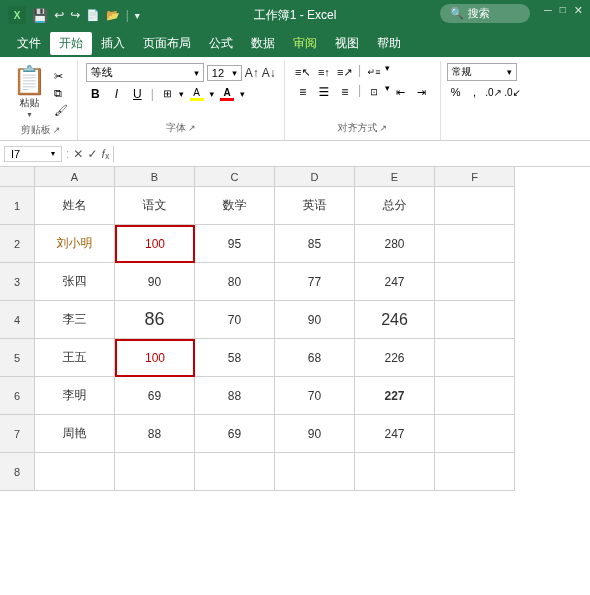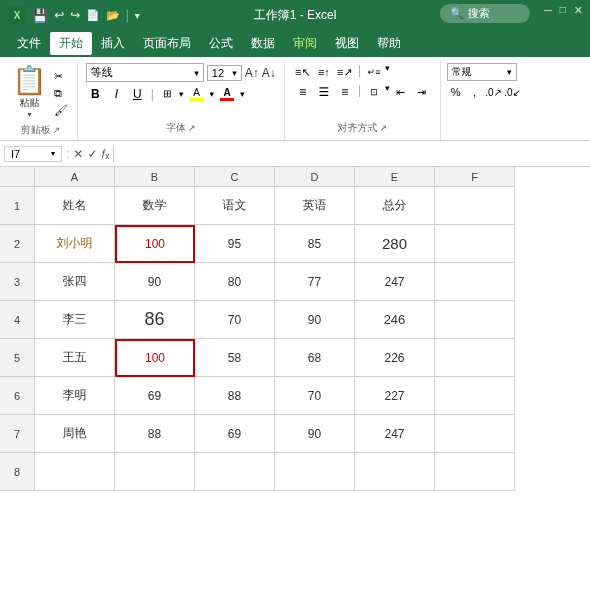--- a/index.html
+++ b/index.html
@@ -183,69 +183,69 @@
           <div style="width: 80px; min-width: 80px; background: rgb(242, 242, 242); border-right: 1px solid rgb(208, 208, 208); border-bottom: 1px solid rgb(208, 208, 208); display: flex; align-items: center; justify-content: center; font-size: 11px; color: rgb(68, 68, 68); height: 20px;">A</div>
           <div style="width: 80px; min-width: 80px; background: rgb(242, 242, 242); border-right: 1px solid rgb(208, 208, 208); border-bottom: 1px solid rgb(208, 208, 208); display: flex; align-items: center; justify-content: center; font-size: 11px; color: rgb(68, 68, 68); height: 20px;">B</div>
           <div style="width: 80px; min-width: 80px; background: rgb(242, 242, 242); border-right: 1px solid rgb(208, 208, 208); border-bottom: 1px solid rgb(208, 208, 208); display: flex; align-items: center; justify-content: center; font-size: 11px; color: rgb(68, 68, 68); height: 20px;">C</div>
           <div style="width: 80px; min-width: 80px; background: rgb(242, 242, 242); border-right: 1px solid rgb(208, 208, 208); border-bottom: 1px solid rgb(208, 208, 208); display: flex; align-items: center; justify-content: center; font-size: 11px; color: rgb(68, 68, 68); height: 20px;">D</div>
           <div style="width: 80px; min-width: 80px; background: rgb(242, 242, 242); border-right: 1px solid rgb(208, 208, 208); border-bottom: 1px solid rgb(208, 208, 208); display: flex; align-items: center; justify-content: center; font-size: 11px; color: rgb(68, 68, 68); height: 20px;">E</div>
           <div style="width: 80px; min-width: 80px; background: rgb(242, 242, 242); border-right: 1px solid rgb(208, 208, 208); border-bottom: 1px solid rgb(208, 208, 208); display: flex; align-items: center; justify-content: center; font-size: 11px; color: rgb(68, 68, 68); height: 20px;">F</div>
         </div>
         <div style="display: flex;">
           <div style="width: 35px; min-width: 35px; background: rgb(242, 242, 242); border-right: 1px solid rgb(208, 208, 208); border-bottom: 1px solid rgb(208, 208, 208); display: flex; align-items: center; justify-content: center; font-size: 11px; color: rgb(68, 68, 68); height: 38px;">1</div>
           <div style="width: 80px; min-width: 80px; border-right: 1px solid rgb(208, 208, 208); border-bottom: 1px solid rgb(208, 208, 208); display: flex; align-items: center; justify-content: center; font-size: 12px; color: rgb(51, 51, 51); height: 38px;">姓名</div>
+          <div style="width: 80px; min-width: 80px; border-right: 1px solid rgb(208, 208, 208); border-bottom: 1px solid rgb(208, 208, 208); display: flex; align-items: center; justify-content: center; font-size: 12px; color: rgb(51, 51, 51); height: 38px;">语文</div>
           <div style="width: 80px; min-width: 80px; border-right: 1px solid rgb(208, 208, 208); border-bottom: 1px solid rgb(208, 208, 208); display: flex; align-items: center; justify-content: center; font-size: 12px; color: rgb(51, 51, 51); height: 38px;">数学</div>
-          <div style="width: 80px; min-width: 80px; border-right: 1px solid rgb(208, 208, 208); border-bottom: 1px solid rgb(208, 208, 208); display: flex; align-items: center; justify-content: center; font-size: 12px; color: rgb(51, 51, 51); height: 38px;">语文</div>
           <div style="width: 80px; min-width: 80px; border-right: 1px solid rgb(208, 208, 208); border-bottom: 1px solid rgb(208, 208, 208); display: flex; align-items: center; justify-content: center; font-size: 12px; color: rgb(51, 51, 51); height: 38px;">英语</div>
           <div style="width: 80px; min-width: 80px; border-right: 1px solid rgb(208, 208, 208); border-bottom: 1px solid rgb(208, 208, 208); display: flex; align-items: center; justify-content: center; font-size: 12px; color: rgb(51, 51, 51); height: 38px;">总分</div>
           <div style="width: 80px; min-width: 80px; border-right: 1px solid rgb(208, 208, 208); border-bottom: 1px solid rgb(208, 208, 208); display: flex; align-items: center; justify-content: center; font-size: 12px; color: rgb(51, 51, 51); height: 38px;"></div>
         </div>
         <div style="display: flex;">
           <div style="width: 35px; min-width: 35px; background: rgb(242, 242, 242); border-right: 1px solid rgb(208, 208, 208); border-bottom: 1px solid rgb(208, 208, 208); display: flex; align-items: center; justify-content: center; font-size: 11px; color: rgb(68, 68, 68); height: 38px;">2</div>
           <div style="width: 80px; min-width: 80px; border-right: 1px solid rgb(208, 208, 208); border-bottom: 1px solid rgb(208, 208, 208); display: flex; align-items: center; justify-content: center; font-size: 12px; color: #a16207; height: 38px;">刘小明</div>
           <div style="width: 80px; min-width: 80px; border-width: 2px; border-style: solid; border-color: rgb(192, 0, 0); display: flex; align-items: center; justify-content: center; font-size: 12px; color: rgb(192, 0, 0); height: 38px;">100</div>
           <div style="width: 80px; min-width: 80px; border-right: 1px solid rgb(208, 208, 208); border-bottom: 1px solid rgb(208, 208, 208); display: flex; align-items: center; justify-content: center; font-size: 12px; color: rgb(51, 51, 51); height: 38px;">95</div>
           <div style="width: 80px; min-width: 80px; border-right: 1px solid rgb(208, 208, 208); border-bottom: 1px solid rgb(208, 208, 208); display: flex; align-items: center; justify-content: center; font-size: 12px; color: rgb(51, 51, 51); height: 38px;">85</div>
-          <div style="width: 80px; min-width: 80px; border-right: 1px solid rgb(208, 208, 208); border-bottom: 1px solid rgb(208, 208, 208); display: flex; align-items: center; justify-content: center; font-size: 15px; color: rgb(51, 51, 51); height: 38px;">280</div>
+          <div style="width: 80px; min-width: 80px; border-right: 1px solid rgb(208, 208, 208); border-bottom: 1px solid rgb(208, 208, 208); display: flex; align-items: center; justify-content: center; font-size: 12px; color: rgb(51, 51, 51); height: 38px;">280</div>
           <div style="width: 80px; min-width: 80px; border-right: 1px solid rgb(208, 208, 208); border-bottom: 1px solid rgb(208, 208, 208); display: flex; align-items: center; justify-content: center; font-size: 12px; color: rgb(51, 51, 51); height: 38px;"></div>
         </div>
         <div style="display: flex;">
           <div style="width: 35px; min-width: 35px; background: rgb(242, 242, 242); border-right: 1px solid rgb(208, 208, 208); border-bottom: 1px solid rgb(208, 208, 208); display: flex; align-items: center; justify-content: center; font-size: 11px; color: rgb(68, 68, 68); height: 38px;">3</div>
           <div style="width: 80px; min-width: 80px; border-right: 1px solid rgb(208, 208, 208); border-bottom: 1px solid rgb(208, 208, 208); display: flex; align-items: center; justify-content: center; font-size: 12px; color: rgb(51, 51, 51); height: 38px;">张四</div>
           <div style="width: 80px; min-width: 80px; border-right: 1px solid rgb(208, 208, 208); border-bottom: 1px solid rgb(208, 208, 208); display: flex; align-items: center; justify-content: center; font-size: 12px; color: rgb(51, 51, 51); height: 38px;">90</div>
           <div style="width: 80px; min-width: 80px; border-right: 1px solid rgb(208, 208, 208); border-bottom: 1px solid rgb(208, 208, 208); display: flex; align-items: center; justify-content: center; font-size: 12px; color: rgb(51, 51, 51); height: 38px;">80</div>
           <div style="width: 80px; min-width: 80px; border-right: 1px solid rgb(208, 208, 208); border-bottom: 1px solid rgb(208, 208, 208); display: flex; align-items: center; justify-content: center; font-size: 12px; color: rgb(51, 51, 51); height: 38px;">77</div>
           <div style="width: 80px; min-width: 80px; border-right: 1px solid rgb(208, 208, 208); border-bottom: 1px solid rgb(208, 208, 208); display: flex; align-items: center; justify-content: center; font-size: 12px; color: rgb(51, 51, 51); height: 38px;">247</div>
           <div style="width: 80px; min-width: 80px; border-right: 1px solid rgb(208, 208, 208); border-bottom: 1px solid rgb(208, 208, 208); display: flex; align-items: center; justify-content: center; font-size: 12px; color: rgb(51, 51, 51); height: 38px;"></div>
         </div>
         <div style="display: flex;">
           <div style="width: 35px; min-width: 35px; background: rgb(242, 242, 242); border-right: 1px solid rgb(208, 208, 208); border-bottom: 1px solid rgb(208, 208, 208); display: flex; align-items: center; justify-content: center; font-size: 11px; color: rgb(68, 68, 68); height: 38px;">4</div>
           <div style="width: 80px; min-width: 80px; border-right: 1px solid rgb(208, 208, 208); border-bottom: 1px solid rgb(208, 208, 208); display: flex; align-items: center; justify-content: center; font-size: 12px; color: rgb(51, 51, 51); height: 38px;">李三</div>
           <div style="width: 80px; min-width: 80px; border-right: 1px solid rgb(208, 208, 208); border-bottom: 1px solid rgb(208, 208, 208); display: flex; align-items: center; justify-content: center; font-size: 18px; color: rgb(51, 51, 51); height: 38px;">86</div>
           <div style="width: 80px; min-width: 80px; border-right: 1px solid rgb(208, 208, 208); border-bottom: 1px solid rgb(208, 208, 208); display: flex; align-items: center; justify-content: center; font-size: 12px; color: rgb(51, 51, 51); height: 38px;">70</div>
           <div style="width: 80px; min-width: 80px; border-right: 1px solid rgb(208, 208, 208); border-bottom: 1px solid rgb(208, 208, 208); display: flex; align-items: center; justify-content: center; font-size: 12px; color: rgb(51, 51, 51); height: 38px;">90</div>
-          <div style="width: 80px; min-width: 80px; border-right: 1px solid rgb(208, 208, 208); border-bottom: 1px solid rgb(208, 208, 208); display: flex; align-items: center; justify-content: center; font-size: 13px; color: rgb(51, 51, 51); height: 38px;">246</div>
+          <div style="width: 80px; min-width: 80px; border-right: 1px solid rgb(208, 208, 208); border-bottom: 1px solid rgb(208, 208, 208); display: flex; align-items: center; justify-content: center; font-size: 16px; color: rgb(51, 51, 51); height: 38px;">246</div>
           <div style="width: 80px; min-width: 80px; border-right: 1px solid rgb(208, 208, 208); border-bottom: 1px solid rgb(208, 208, 208); display: flex; align-items: center; justify-content: center; font-size: 12px; color: rgb(51, 51, 51); height: 38px;"></div>
         </div>
         <div style="display: flex;">
           <div style="width: 35px; min-width: 35px; background: rgb(242, 242, 242); border-right: 1px solid rgb(208, 208, 208); border-bottom: 1px solid rgb(208, 208, 208); display: flex; align-items: center; justify-content: center; font-size: 11px; color: rgb(68, 68, 68); height: 38px;">5</div>
           <div style="width: 80px; min-width: 80px; border-right: 1px solid rgb(208, 208, 208); border-bottom: 1px solid rgb(208, 208, 208); display: flex; align-items: center; justify-content: center; font-size: 12px; color: rgb(51, 51, 51); height: 38px;">王五</div>
           <div style="width: 80px; min-width: 80px; border-width: 2px; border-style: solid; border-color: rgb(192, 0, 0); display: flex; align-items: center; justify-content: center; font-size: 12px; color: rgb(192, 0, 0); height: 38px;">100</div>
           <div style="width: 80px; min-width: 80px; border-right: 1px solid rgb(208, 208, 208); border-bottom: 1px solid rgb(208, 208, 208); display: flex; align-items: center; justify-content: center; font-size: 12px; color: rgb(51, 51, 51); height: 38px;">58</div>
           <div style="width: 80px; min-width: 80px; border-right: 1px solid rgb(208, 208, 208); border-bottom: 1px solid rgb(208, 208, 208); display: flex; align-items: center; justify-content: center; font-size: 12px; color: rgb(51, 51, 51); height: 38px;">68</div>
           <div style="width: 80px; min-width: 80px; border-right: 1px solid rgb(208, 208, 208); border-bottom: 1px solid rgb(208, 208, 208); display: flex; align-items: center; justify-content: center; font-size: 12px; color: rgb(51, 51, 51); height: 38px;">226</div>
           <div style="width: 80px; min-width: 80px; border-right: 1px solid rgb(208, 208, 208); border-bottom: 1px solid rgb(208, 208, 208); display: flex; align-items: center; justify-content: center; font-size: 12px; color: rgb(51, 51, 51); height: 38px;"></div>
         </div>
         <div style="display: flex;">
           <div style="width: 35px; min-width: 35px; background: rgb(242, 242, 242); border-right: 1px solid rgb(208, 208, 208); border-bottom: 1px solid rgb(208, 208, 208); display: flex; align-items: center; justify-content: center; font-size: 11px; color: rgb(68, 68, 68); height: 38px;">6</div>
           <div style="width: 80px; min-width: 80px; border-right: 1px solid rgb(208, 208, 208); border-bottom: 1px solid rgb(208, 208, 208); display: flex; align-items: center; justify-content: center; font-size: 12px; color: rgb(51, 51, 51); height: 38px;">李明</div>
           <div style="width: 80px; min-width: 80px; border-right: 1px solid rgb(208, 208, 208); border-bottom: 1px solid rgb(208, 208, 208); display: flex; align-items: center; justify-content: center; font-size: 12px; color: rgb(51, 51, 51); height: 38px;">69</div>
           <div style="width: 80px; min-width: 80px; border-right: 1px solid rgb(208, 208, 208); border-bottom: 1px solid rgb(208, 208, 208); display: flex; align-items: center; justify-content: center; font-size: 12px; color: rgb(51, 51, 51); height: 38px;">88</div>
           <div style="width: 80px; min-width: 80px; border-right: 1px solid rgb(208, 208, 208); border-bottom: 1px solid rgb(208, 208, 208); display: flex; align-items: center; justify-content: center; font-size: 12px; color: rgb(51, 51, 51); height: 38px;">70</div>
-          <div style="width: 80px; min-width: 80px; border-right: 1px solid rgb(208, 208, 208); border-bottom: 1px solid rgb(208, 208, 208); display: flex; align-items: center; justify-content: center; font-size: 12px; color: rgb(51, 51, 51); height: 38px;">227</div>
+          <div style="width: 80px; min-width: 80px; border-right: 1px solid rgb(208, 208, 208); border-bottom: 1px solid rgb(208, 208, 208); display: flex; align-items: center; justify-content: center; font-size: 12px; color: rgb(51, 51, 51); height: 38px; font-weight: bold;">227</div>
           <div style="width: 80px; min-width: 80px; border-right: 1px solid rgb(208, 208, 208); border-bottom: 1px solid rgb(208, 208, 208); display: flex; align-items: center; justify-content: center; font-size: 12px; color: rgb(51, 51, 51); height: 38px;"></div>
         </div>
         <div style="display: flex;">
           <div style="width: 35px; min-width: 35px; background: rgb(242, 242, 242); border-right: 1px solid rgb(208, 208, 208); border-bottom: 1px solid rgb(208, 208, 208); display: flex; align-items: center; justify-content: center; font-size: 11px; color: rgb(68, 68, 68); height: 38px;">7</div>
           <div style="width: 80px; min-width: 80px; border-right: 1px solid rgb(208, 208, 208); border-bottom: 1px solid rgb(208, 208, 208); display: flex; align-items: center; justify-content: center; font-size: 12px; color: rgb(51, 51, 51); height: 38px;">周艳</div>
           <div style="width: 80px; min-width: 80px; border-right: 1px solid rgb(208, 208, 208); border-bottom: 1px solid rgb(208, 208, 208); display: flex; align-items: center; justify-content: center; font-size: 12px; color: rgb(51, 51, 51); height: 38px;">88</div>
           <div style="width: 80px; min-width: 80px; border-right: 1px solid rgb(208, 208, 208); border-bottom: 1px solid rgb(208, 208, 208); display: flex; align-items: center; justify-content: center; font-size: 12px; color: rgb(51, 51, 51); height: 38px;">69</div>
           <div style="width: 80px; min-width: 80px; border-right: 1px solid rgb(208, 208, 208); border-bottom: 1px solid rgb(208, 208, 208); display: flex; align-items: center; justify-content: center; font-size: 12px; color: rgb(51, 51, 51); height: 38px;">90</div>
           <div style="width: 80px; min-width: 80px; border-right: 1px solid rgb(208, 208, 208); border-bottom: 1px solid rgb(208, 208, 208); display: flex; align-items: center; justify-content: center; font-size: 12px; color: rgb(51, 51, 51); height: 38px;">247</div>
           <div style="width: 80px; min-width: 80px; border-right: 1px solid rgb(208, 208, 208); border-bottom: 1px solid rgb(208, 208, 208); display: flex; align-items: center; justify-content: center; font-size: 12px; color: rgb(51, 51, 51); height: 38px;"></div>

